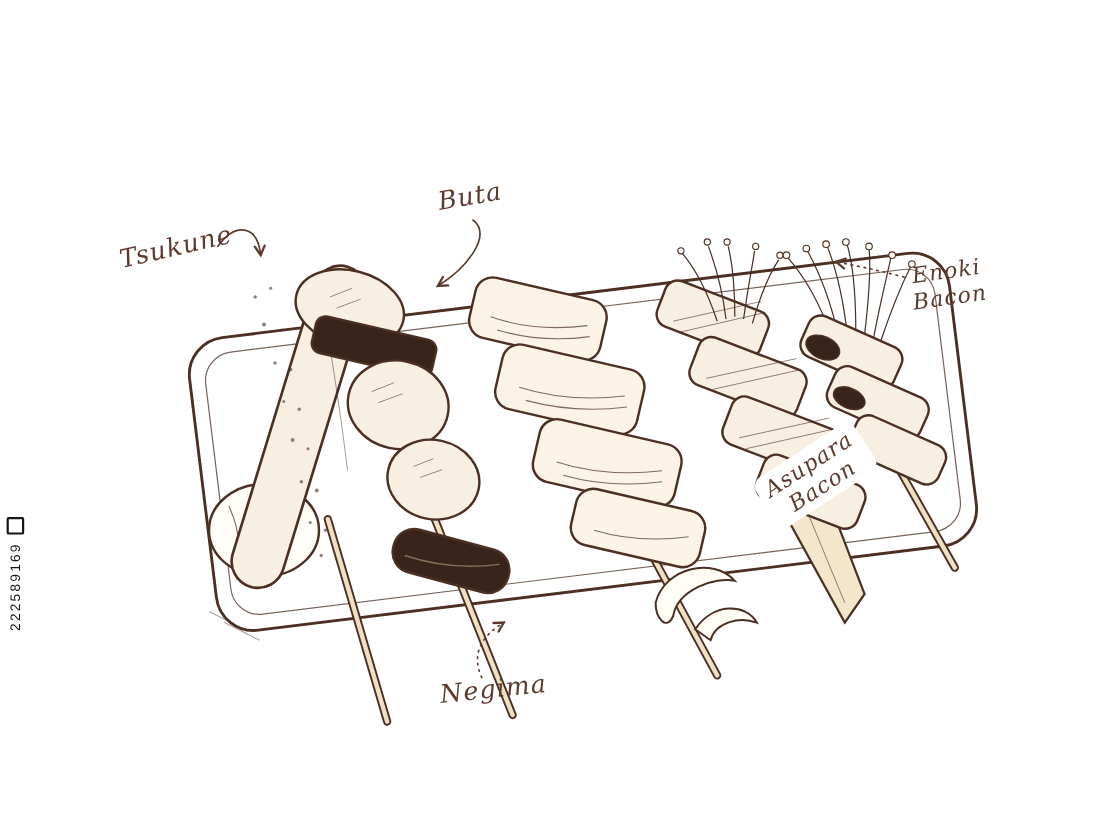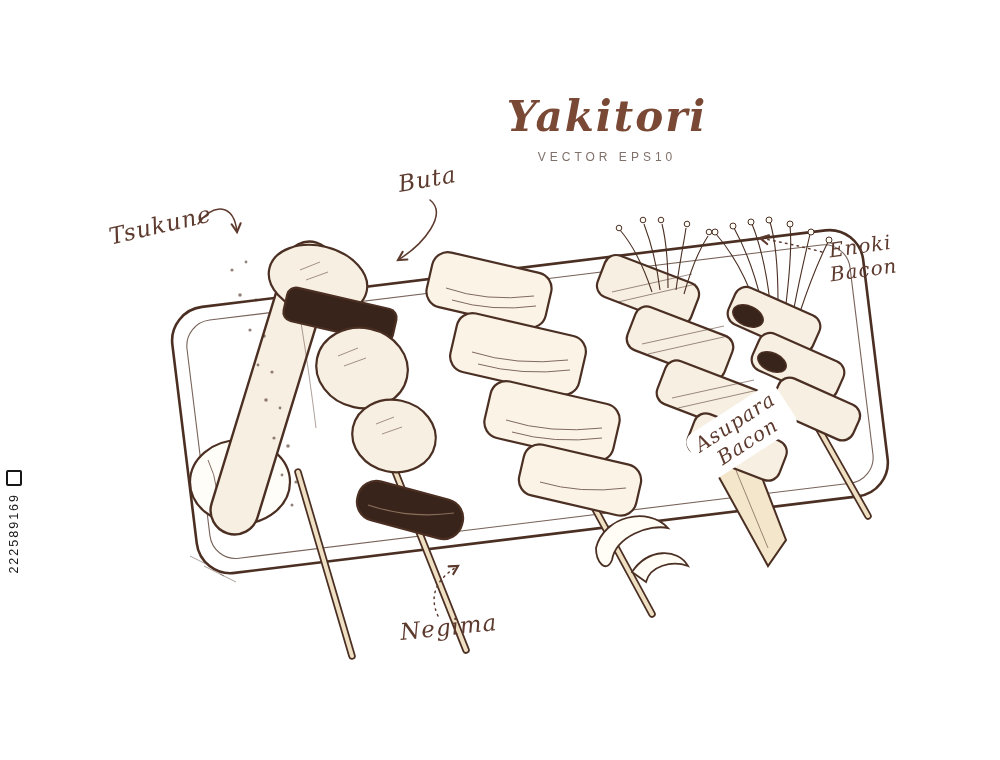--- a/index.html
+++ b/index.html
@@ -191,22 +191,20 @@
     </g>
 
     <g fill="none" stroke="#5d3a2e" stroke-width="1.5" stroke-linecap="round">
       <path d="M198,224 C214,202 234,204 237,232" marker-end="url(#ah)"></path>
       <path d="M430,200 C448,214 424,244 398,260" marker-end="url(#ah)"></path>
       <path d="M822,252 C800,246 780,242 760,238" stroke-dasharray="1.5 4.5" marker-end="url(#ah)"></path>
       <path d="M438,616 C428,594 438,578 458,566" stroke-dasharray="1.5 4.5" marker-end="url(#ah)"></path>
     </g>
   </svg>
 
-  <div class="title">Yakitori</div>
-  <div class="subtitle">VECTOR EPS10</div>
 
   <div class="script label-tsukune">Tsukune</div>
   <div class="script label-buta">Buta</div>
   <div class="script label-negima">Negima</div>
 
   <div class="script label-enoki">
     <div>Enoki</div>
     <div>Bacon</div>
   </div>
 

